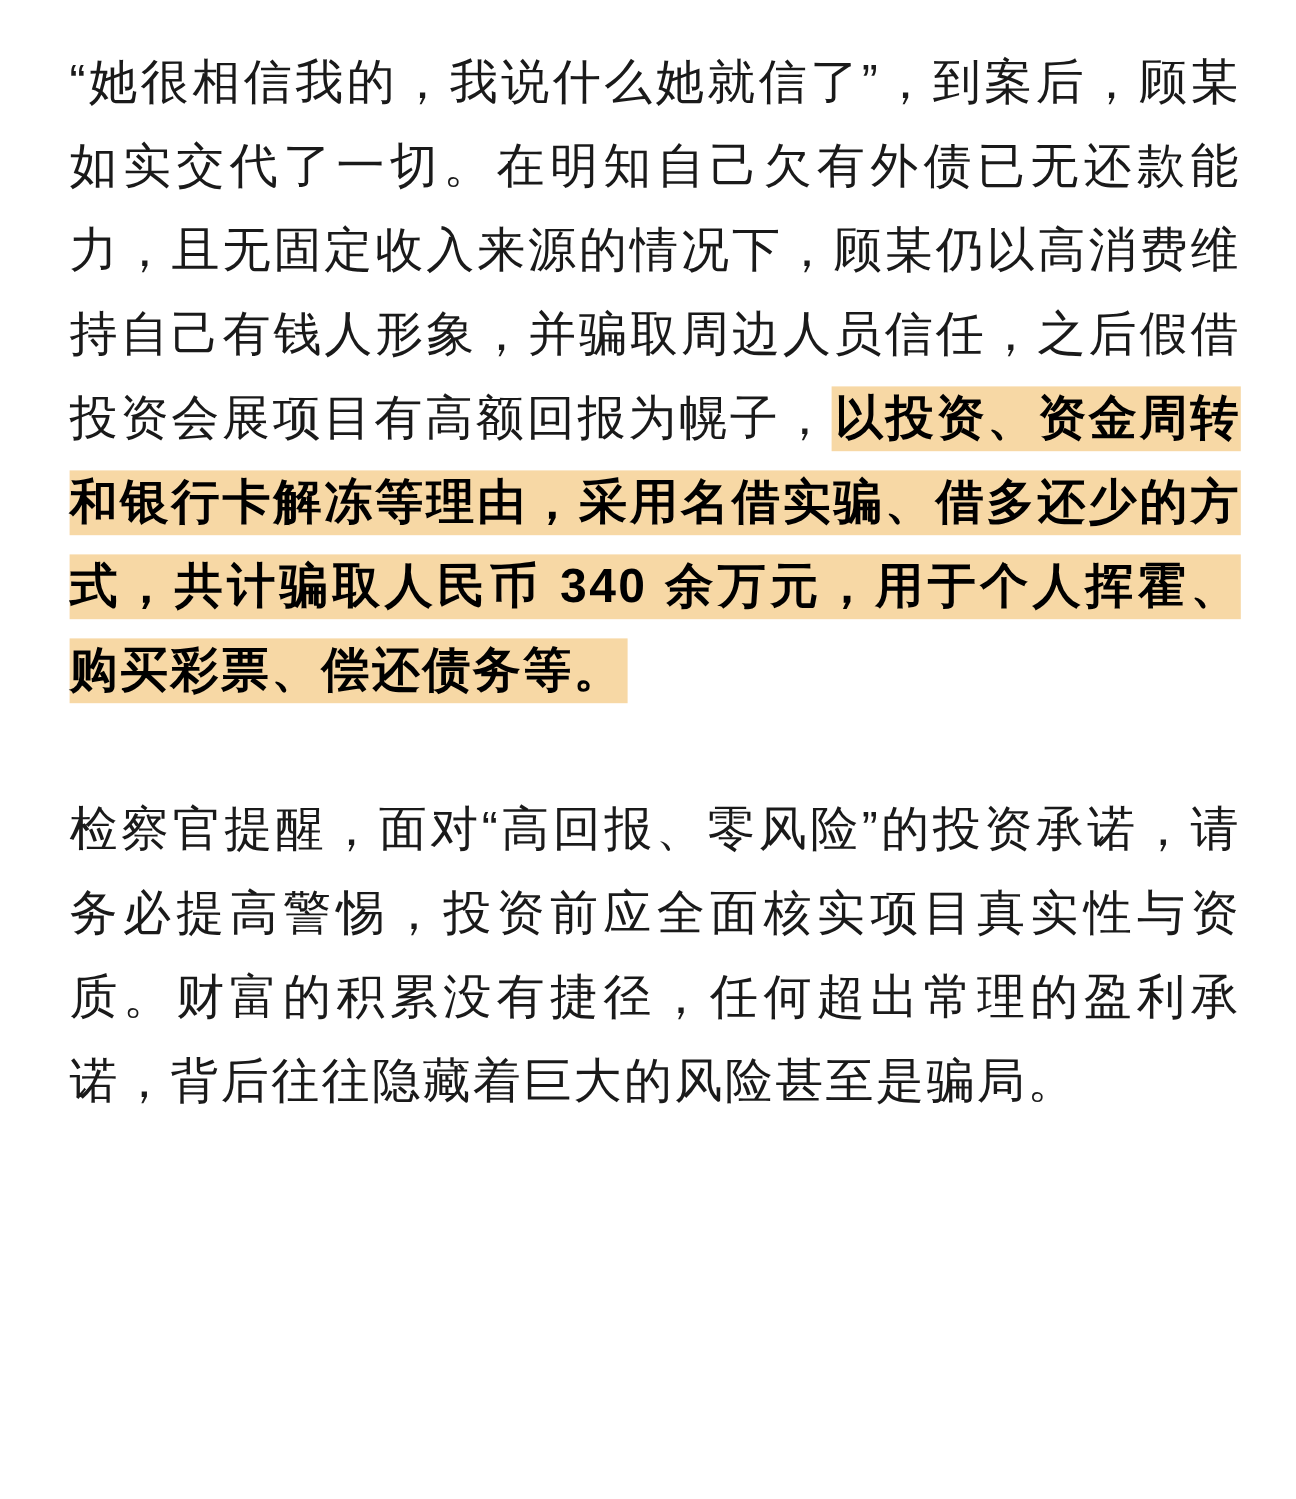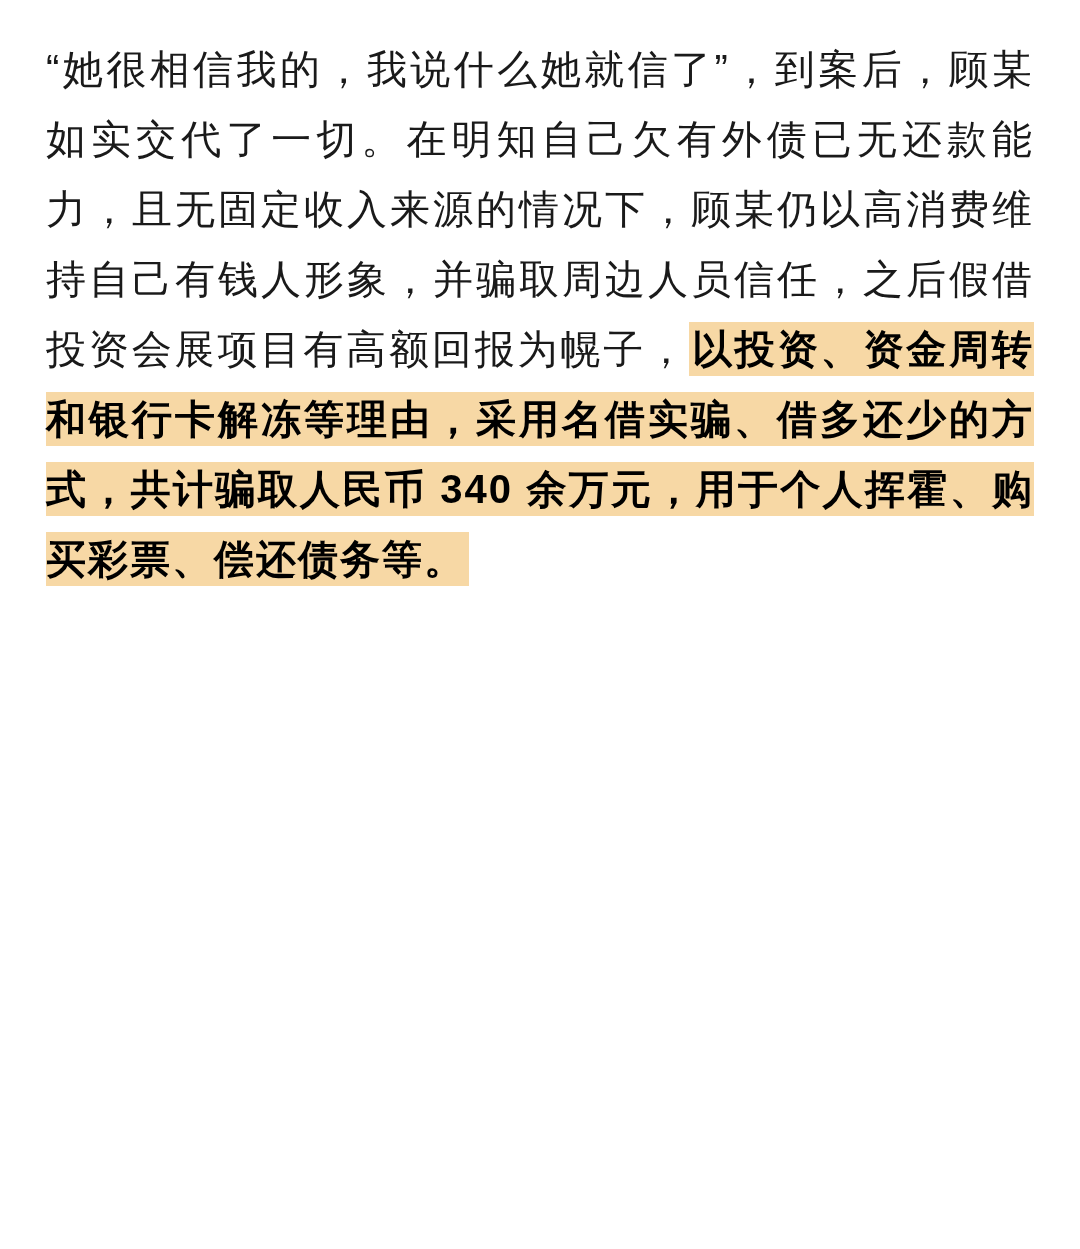--- a/index.html
+++ b/index.html
@@ -17,21 +17,21 @@
     padding: 34px 46px 0 46px;
     font-size: 40px;
     line-height: 70px;
     letter-spacing: 2px;
     color: var(--text-color, #1a1a1a);
     text-align: justify;
     word-break: normal;
     line-break: auto;
   }
   .article p {
-    margin: 0 0 62px 0;
+    margin: 0 0 62px 12px;
   }
   .article p:last-child {
     margin-bottom: 0;
   }
   .body-text {
     font-weight: 400;
   }
   .highlight-text {
     background-color: var(--highlight-color, #f7d8a5);
     color: var(--highlight-text-color, #000000);
@@ -41,13 +41,14 @@
     box-decoration-break: slice;
   }
 </style>
 </head>
 <body style="background: rgb(255, 255, 255);">
 
 <div class="article">
   <p><span class="body-text">“她很相信我的，我说什么她就信了”，到案后，顾某如实交代了一切。在明知自己欠有外债已无还款能力，且无固定收入来源的情况下，顾某仍以高消费维持自己有钱人形象，并骗取周边人员信任，之后假借投资会展项目有高额回报为幌子，</span><span class="highlight-text">以投资、资金周转和银行卡解冻等理由，采用名借实骗、借多还少的方式，共计骗取人民币 340 余万元，用于个人挥霍、购买彩票、偿还债务等。</span></p>
 
 
+  <p><span class="body-text">检察官提醒，面对“高回报、零风险”的投资承诺，请务必提高警惕，投资前应全面核实项目真实性与资质。财富的积累没有捷径，任何超出常理的盈利承诺，背后往往隐藏着巨大的风险甚至是骗局。</span></p>
 </div>
 
 </body></html>

